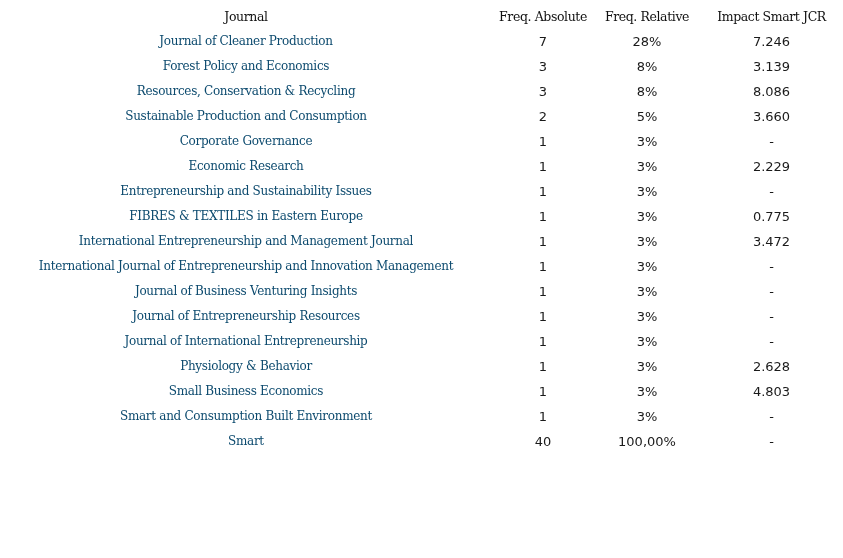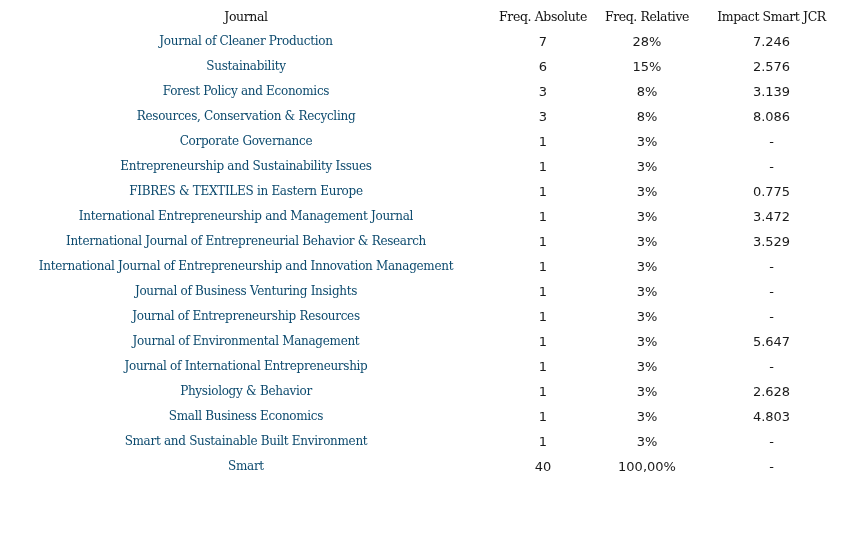--- a/index.html
+++ b/index.html
@@ -73,111 +73,105 @@
     </tr>
   </thead>
   <tbody id="rows">
       <tr>
         <td class="journal-name">Journal of Cleaner Production</td>
         <td class="num">7</td>
         <td class="num">28%</td>
         <td class="num">7.246</td>
       </tr>
       <tr>
-        <td class="journal-name">Sustainability</td>
-        <td class="num">6</td>
-        <td class="num">15%</td>
-        <td class="num">2.576</td>
-      </tr>
-      <tr>
         <td class="journal-name">Forest Policy and Economics</td>
         <td class="num">3</td>
         <td class="num">8%</td>
         <td class="num">3.139</td>
       </tr>
       <tr>
         <td class="journal-name">Resources, Conservation &amp; Recycling</td>
         <td class="num">3</td>
         <td class="num">8%</td>
         <td class="num">8.086</td>
       </tr>
       <tr>
+        <td class="journal-name">Sustainable Production and Consumption</td>
+        <td class="num">2</td>
+        <td class="num">5%</td>
+        <td class="num">3.660</td>
+      </tr>
+      <tr>
         <td class="journal-name">Corporate Governance</td>
         <td class="num">1</td>
         <td class="num">3%</td>
         <td class="num">-</td>
+      </tr>
+      <tr>
+        <td class="journal-name">Economic Research</td>
+        <td class="num">1</td>
+        <td class="num">3%</td>
+        <td class="num">2.229</td>
       </tr>
       <tr>
         <td class="journal-name">Entrepreneurship and Sustainability Issues</td>
         <td class="num">1</td>
         <td class="num">3%</td>
         <td class="num">-</td>
       </tr>
       <tr>
         <td class="journal-name">FIBRES &amp; TEXTILES in Eastern Europe</td>
         <td class="num">1</td>
         <td class="num">3%</td>
         <td class="num">0.775</td>
       </tr>
       <tr>
         <td class="journal-name">International Entrepreneurship and Management Journal</td>
         <td class="num">1</td>
         <td class="num">3%</td>
         <td class="num">3.472</td>
       </tr>
       <tr>
-        <td class="journal-name">International Journal of Entrepreneurial Behavior &amp; Research</td>
-        <td class="num">1</td>
-        <td class="num">3%</td>
-        <td class="num">3.529</td>
-      </tr>
-      <tr>
         <td class="journal-name">International Journal of Entrepreneurship and Innovation Management</td>
         <td class="num">1</td>
         <td class="num">3%</td>
         <td class="num">-</td>
       </tr>
       <tr>
         <td class="journal-name">Journal of Business Venturing Insights</td>
         <td class="num">1</td>
         <td class="num">3%</td>
         <td class="num">-</td>
       </tr>
       <tr>
         <td class="journal-name">Journal of Entrepreneurship Resources</td>
         <td class="num">1</td>
         <td class="num">3%</td>
         <td class="num">-</td>
-      </tr>
-      <tr>
-        <td class="journal-name">Journal of Environmental Management</td>
-        <td class="num">1</td>
-        <td class="num">3%</td>
-        <td class="num">5.647</td>
       </tr>
       <tr>
         <td class="journal-name">Journal of International Entrepreneurship</td>
         <td class="num">1</td>
         <td class="num">3%</td>
         <td class="num">-</td>
       </tr>
       <tr>
         <td class="journal-name">Physiology &amp; Behavior</td>
         <td class="num">1</td>
         <td class="num">3%</td>
         <td class="num">2.628</td>
       </tr>
       <tr>
         <td class="journal-name">Small Business Economics</td>
         <td class="num">1</td>
         <td class="num">3%</td>
         <td class="num">4.803</td>
       </tr>
       <tr>
-        <td class="journal-name">Smart and Sustainable Built Environment</td>
+        <td class="journal-name">Smart and Consumption Built Environment</td>
         <td class="num">1</td>
         <td class="num">3%</td>
         <td class="num">-</td>
       </tr>
     </tbody>
   <tfoot>
     <tr>
       <td class="journal-name">Smart</td>
       <td class="num">40</td>
       <td class="num">100,00%</td>

